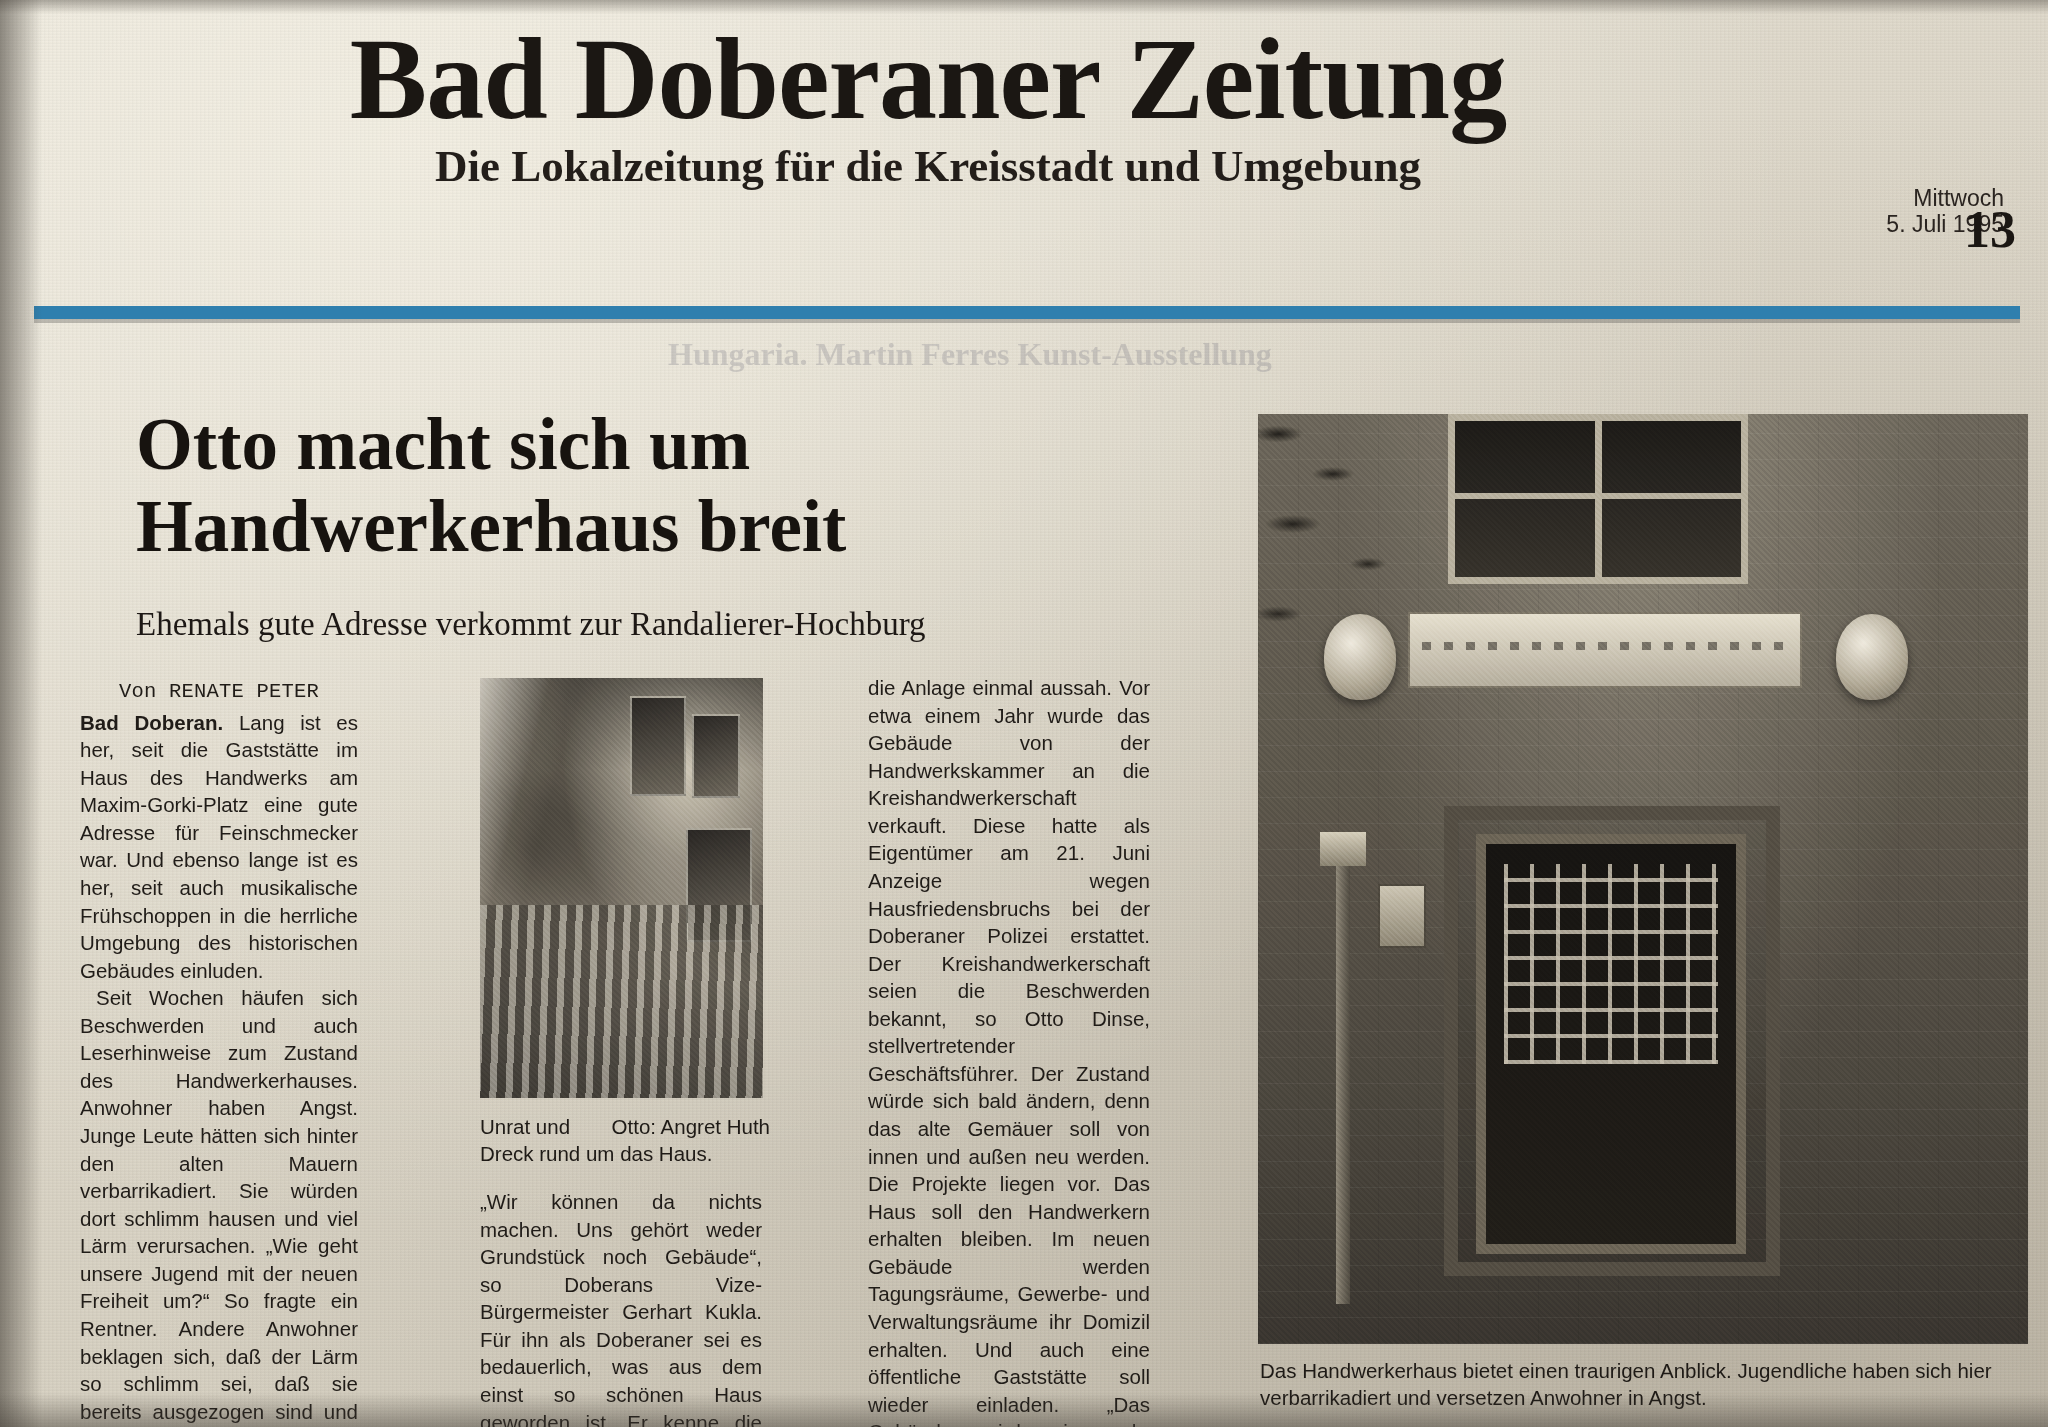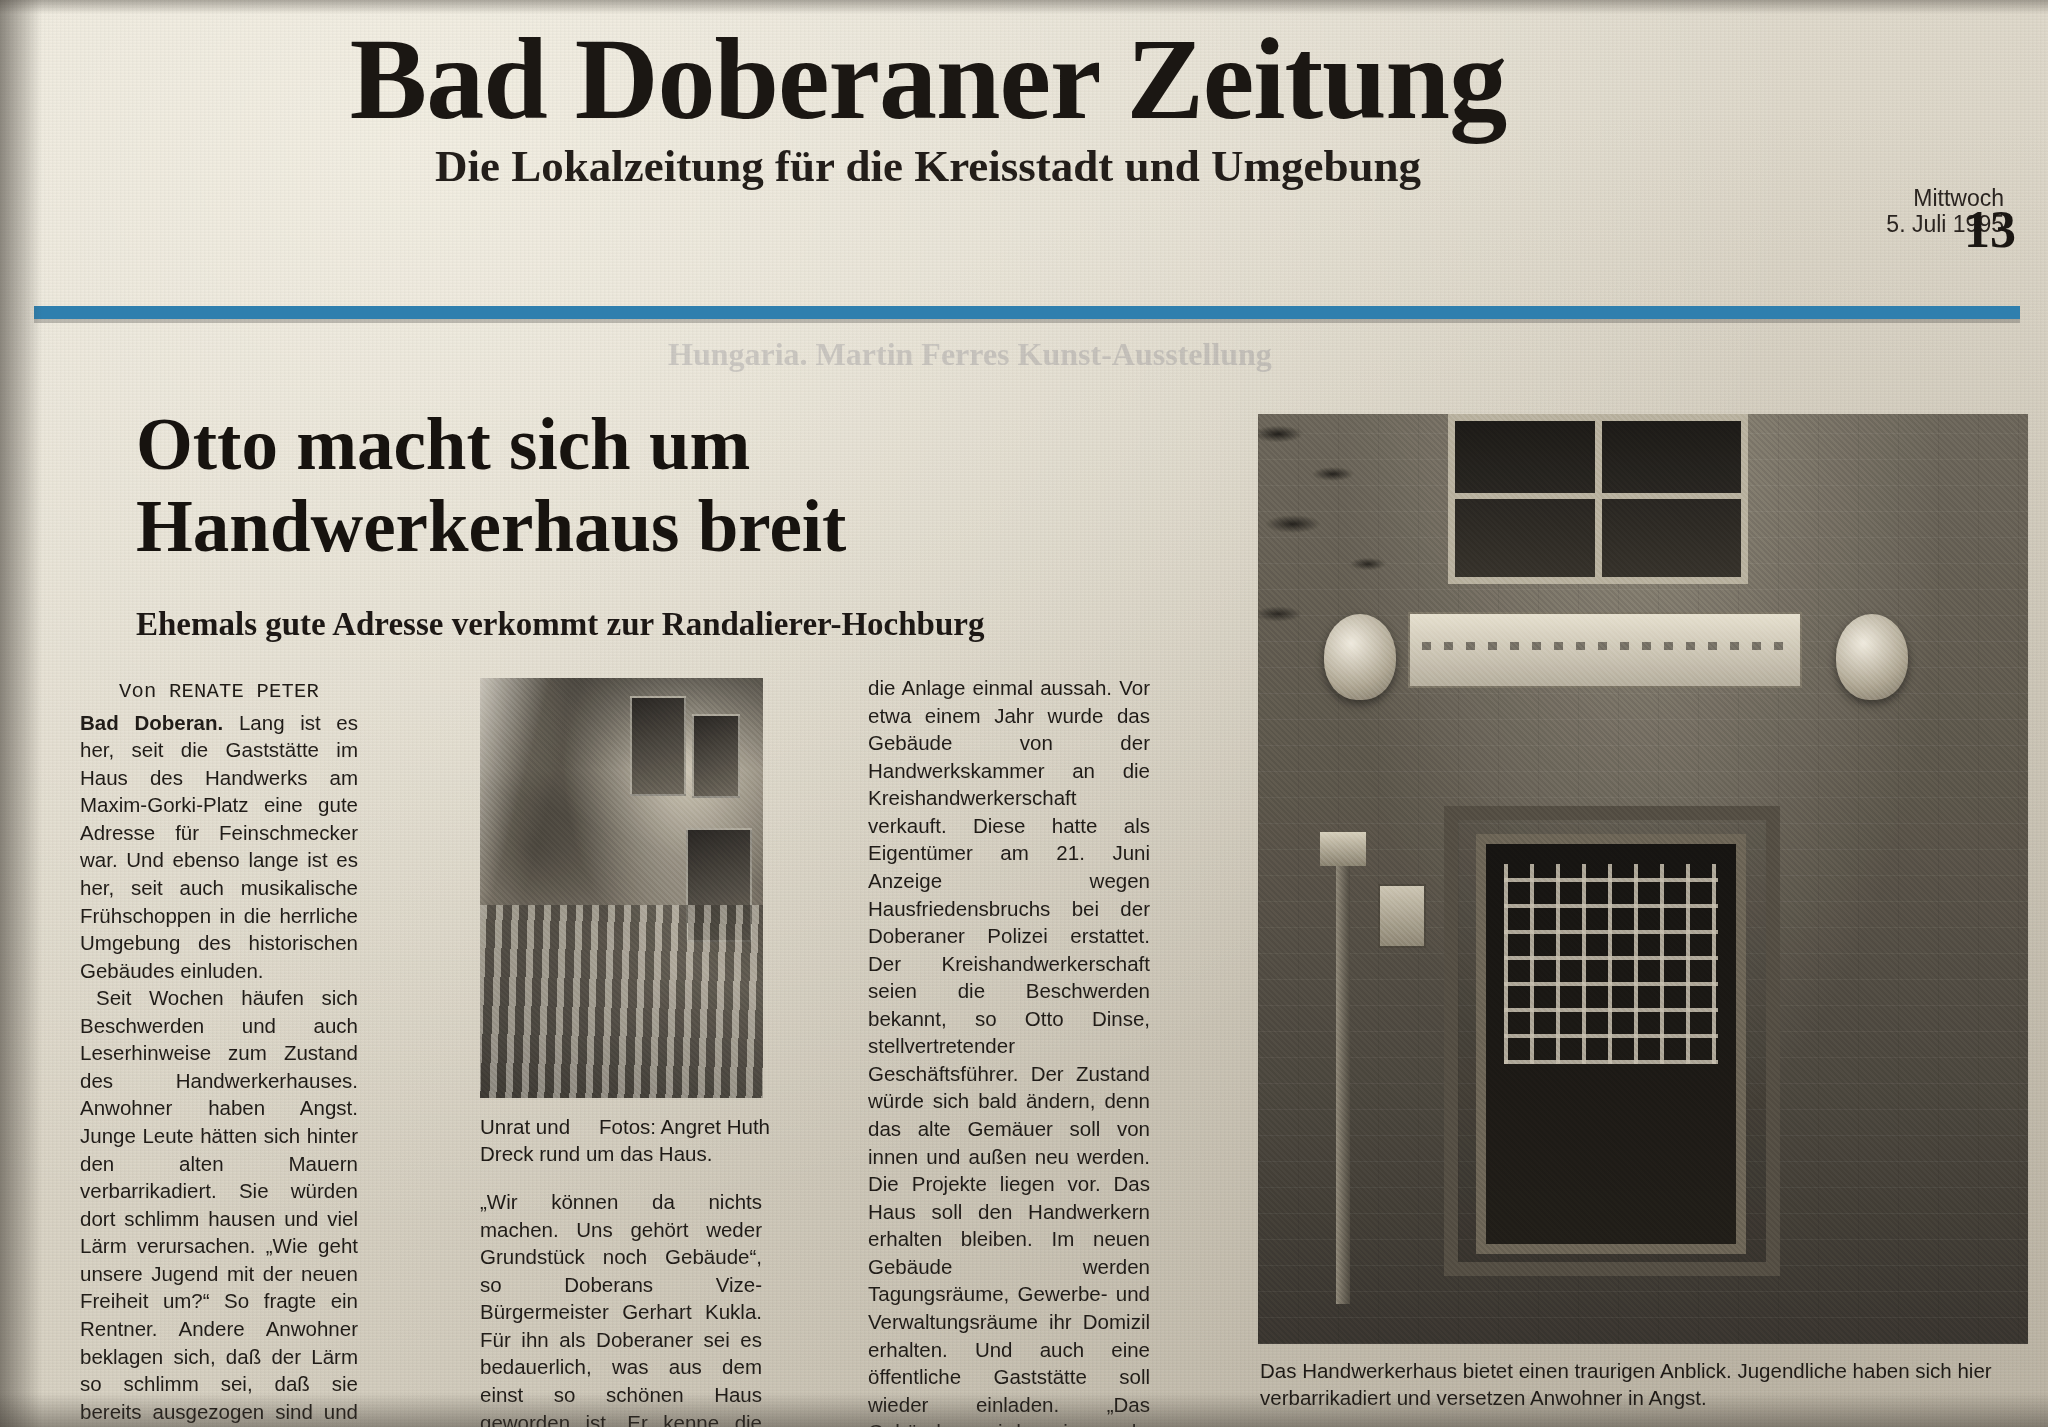--- a/index.html
+++ b/index.html
@@ -130,21 +130,21 @@
     font-size: 73px;
     line-height: 1.12;
     color: #17130f;
   }
   .subhead {
     position: absolute;
     left: 108px;
     top: 600px;
     width: 1100px;
     font-family: "Liberation Serif", serif;
-    font-weight: bold;
+    font-weight: normal;
     font-size: 33px;
     color: #1d1815;
     white-space: nowrap;
   }
   
   .col {
     position: absolute;
     font-family: "Liberation Sans", sans-serif;
     font-size: 20.5px;
     line-height: 1.345;
@@ -376,21 +376,21 @@
 
     <div class="photo" id="photo-left">
       <div class="ph1">
         <div class="win" style="left:150px; top:18px; width:52px; height:96px;"></div>
         <div class="win" style="left:212px; top:36px; width:44px; height:80px;"></div>
         <div class="win" style="left:206px; top:150px; width:62px; height:110px;"></div>
       </div>
       <div class="grain"></div>
     </div>
     <div class="cap" id="cap-left">
-      <span class="credit">Fotos: Angret Huth</span>
+      <span class="credit">Otto: Angret Huth</span>
       <span>Unrat und Dreck rund um das Haus.</span>
     </div>
 
     <div class="col" id="col2a">
       <p>„Wir können da nichts machen. Uns gehört weder Grundstück noch Gebäude“, so Doberans Vize-Bürgermeister Gerhart Kukla. Für ihn als Doberaner sei es bedauerlich, was aus dem einst so schönen Haus geworden ist. Er kenne die historischen Fotos, wie</p>
     </div>
 
     <div class="col" id="col3">
       <p>die Anlage einmal aussah. Vor etwa einem Jahr wurde das Gebäude von der Handwerkskammer an die Kreishandwerkerschaft verkauft. Diese hatte als Eigentümer am 21. Juni Anzeige wegen Hausfriedensbruchs bei der Doberaner Polizei erstattet. Der Kreishandwerkerschaft seien die Beschwerden bekannt, so Otto Dinse, stellvertretender Geschäftsführer. Der Zustand würde sich bald ändern, denn das alte Gemäuer soll von innen und außen neu werden. Die Projekte liegen vor. Das Haus soll den Handwerkern erhalten bleiben. Im neuen Gebäude werden Tagungsräume, Gewerbe- und Verwaltungsräume ihr Domizil erhalten. Und auch eine öffentliche Gaststätte soll wieder einladen. „Das Gebäude wird ein sehr schönes Handwerkerhaus werden, vielleicht schöner als vorher“, verspricht Otto Dinse. Auch äußerlich soll es sich gut in die Umgebung einfügen.</p>
     </div>

